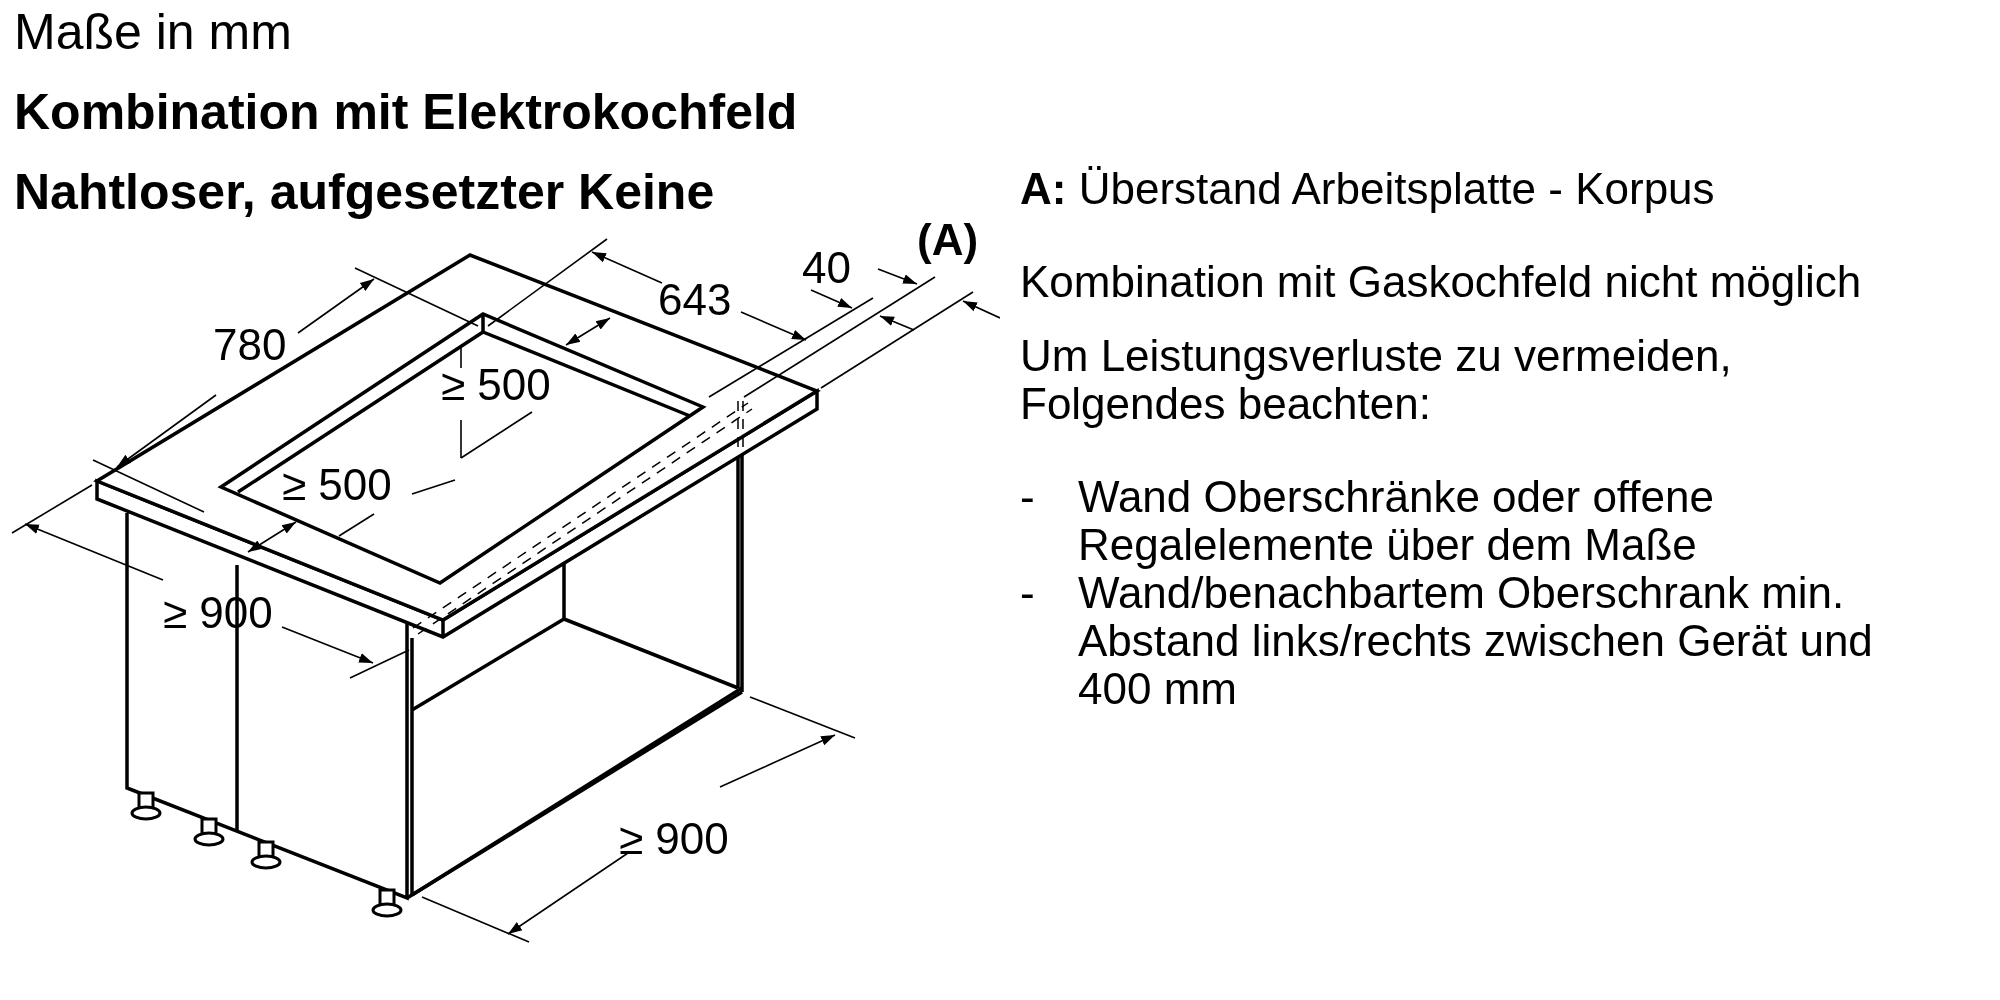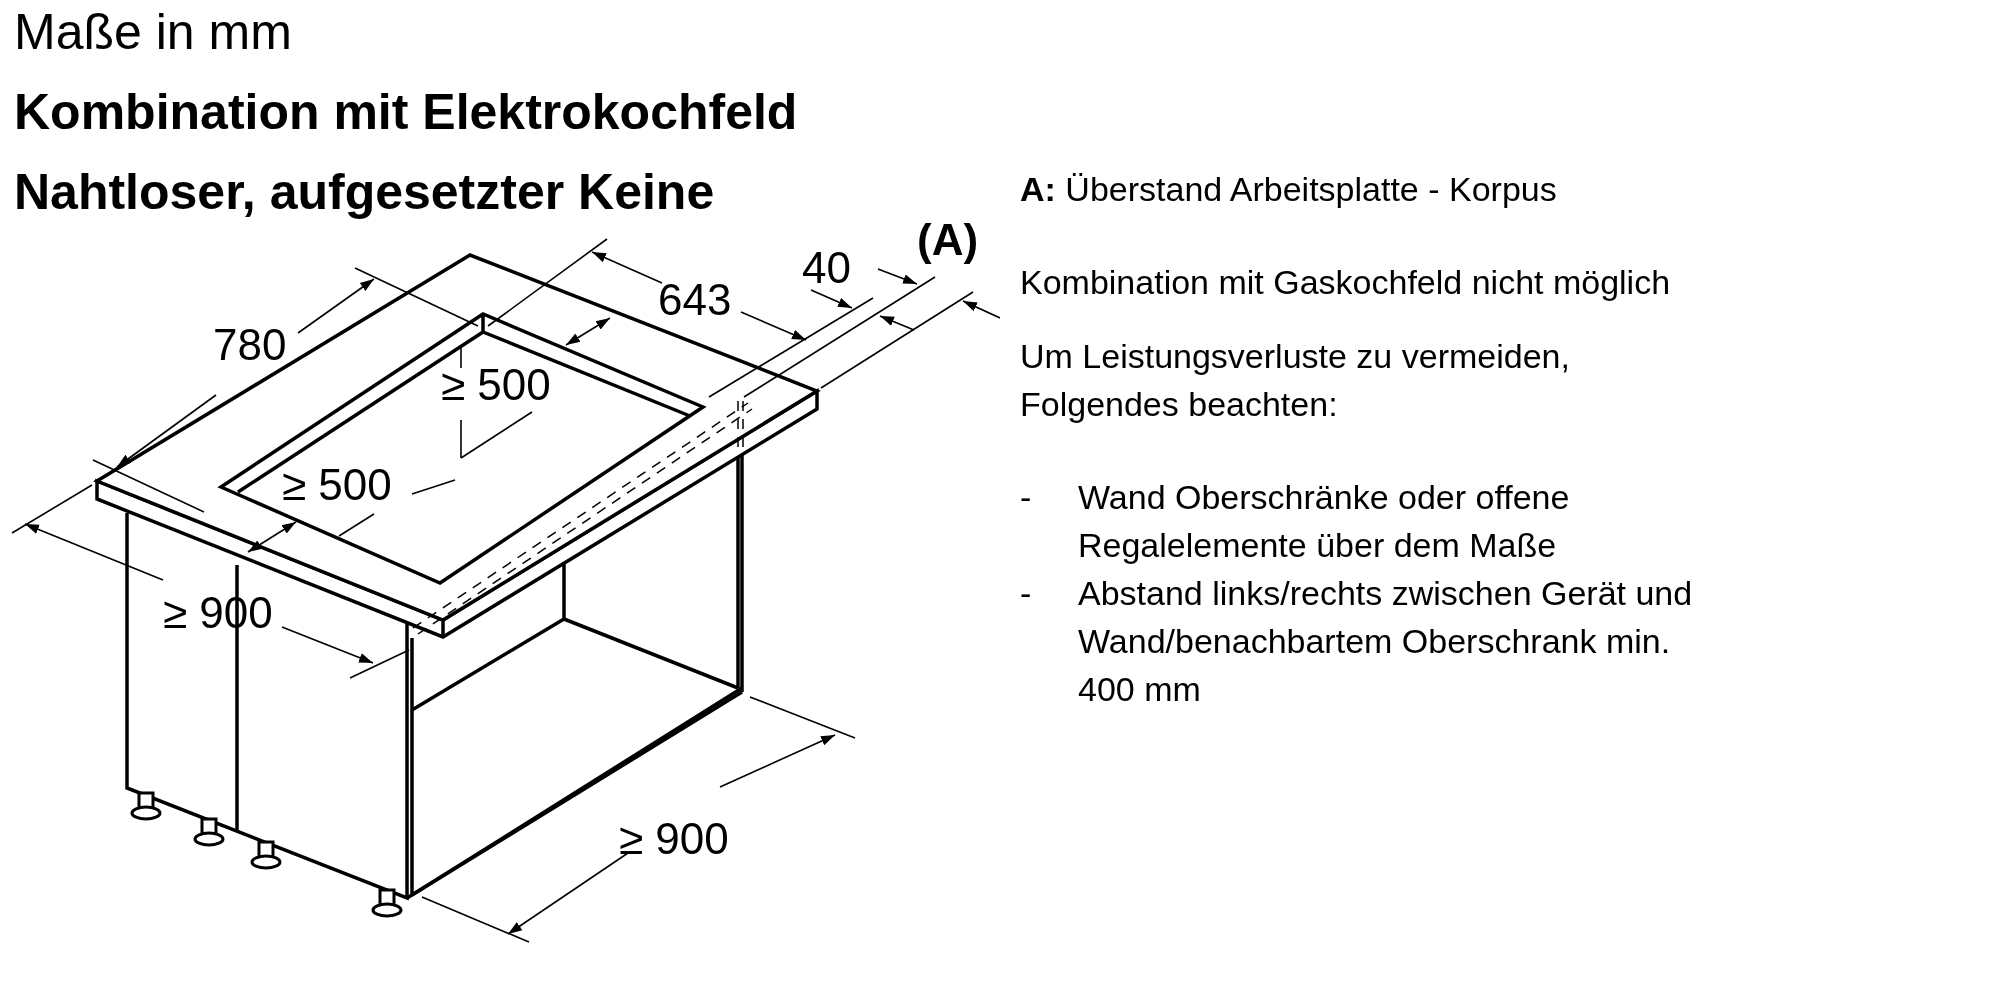--- a/index.html
+++ b/index.html
@@ -1,21 +1,21 @@
 <!DOCTYPE html>
 <html><head>
 <meta charset="utf-8">
 <style>
   html, body { margin:0; padding:0; background:#ffffff; }
   body { width:2000px; height:1000px; position:relative; overflow:hidden; font-family:"Liberation Sans", sans-serif; color:#000; }
   .header { position:absolute; left:14px; top:8px; font-size:50px; line-height:48px; }
   .header .normal { font-weight:normal; }
   .header .bold { font-weight:bold;margin-top:32px; }
   .drawing { position:absolute; left:0; top:0; width:1000px; height:1000px; }
-  .notes { position:absolute; left:1020px; top:165px; font-size:34px; line-height:48px; width:960px; }
+  .notes { position:absolute; left:1020px; top:165px; font-size:44px; line-height:48px; width:960px; }
   .notes p { margin:0; }
   .notes .legend { margin-bottom:45px; }
   .notes .legend b { font-weight:bold; }
   .notes .gas { margin-bottom:26px; }
   .notes ul { list-style:none; margin:45px 0 0 0; padding:0; }
   .notes li { position:relative; padding-left:58px; }
   .notes li .dash { position:absolute; left:0; top:0; }
   svg text { font-family:"Liberation Sans", sans-serif; }
 </style>
 </head>
@@ -159,18 +159,18 @@
   <p>Um Leistungsverluste zu vermeiden,</p>
   <p>Folgendes beachten:</p>
   <ul>
     <li>
       <span class="dash">-</span>
       <div>Wand Oberschränke oder offene</div>
       <div>Regalelemente über dem Maße</div>
     </li>
     <li>
       <span class="dash">-</span>
+      <div>Wand/benachbartem Oberschrank min.</div>
       <div>Abstand links/rechts zwischen Gerät und</div>
-      <div>Wand/benachbartem Oberschrank min.</div>
       <div>400 mm</div>
     </li>
   </ul>
 </div>
 
 </body></html>

